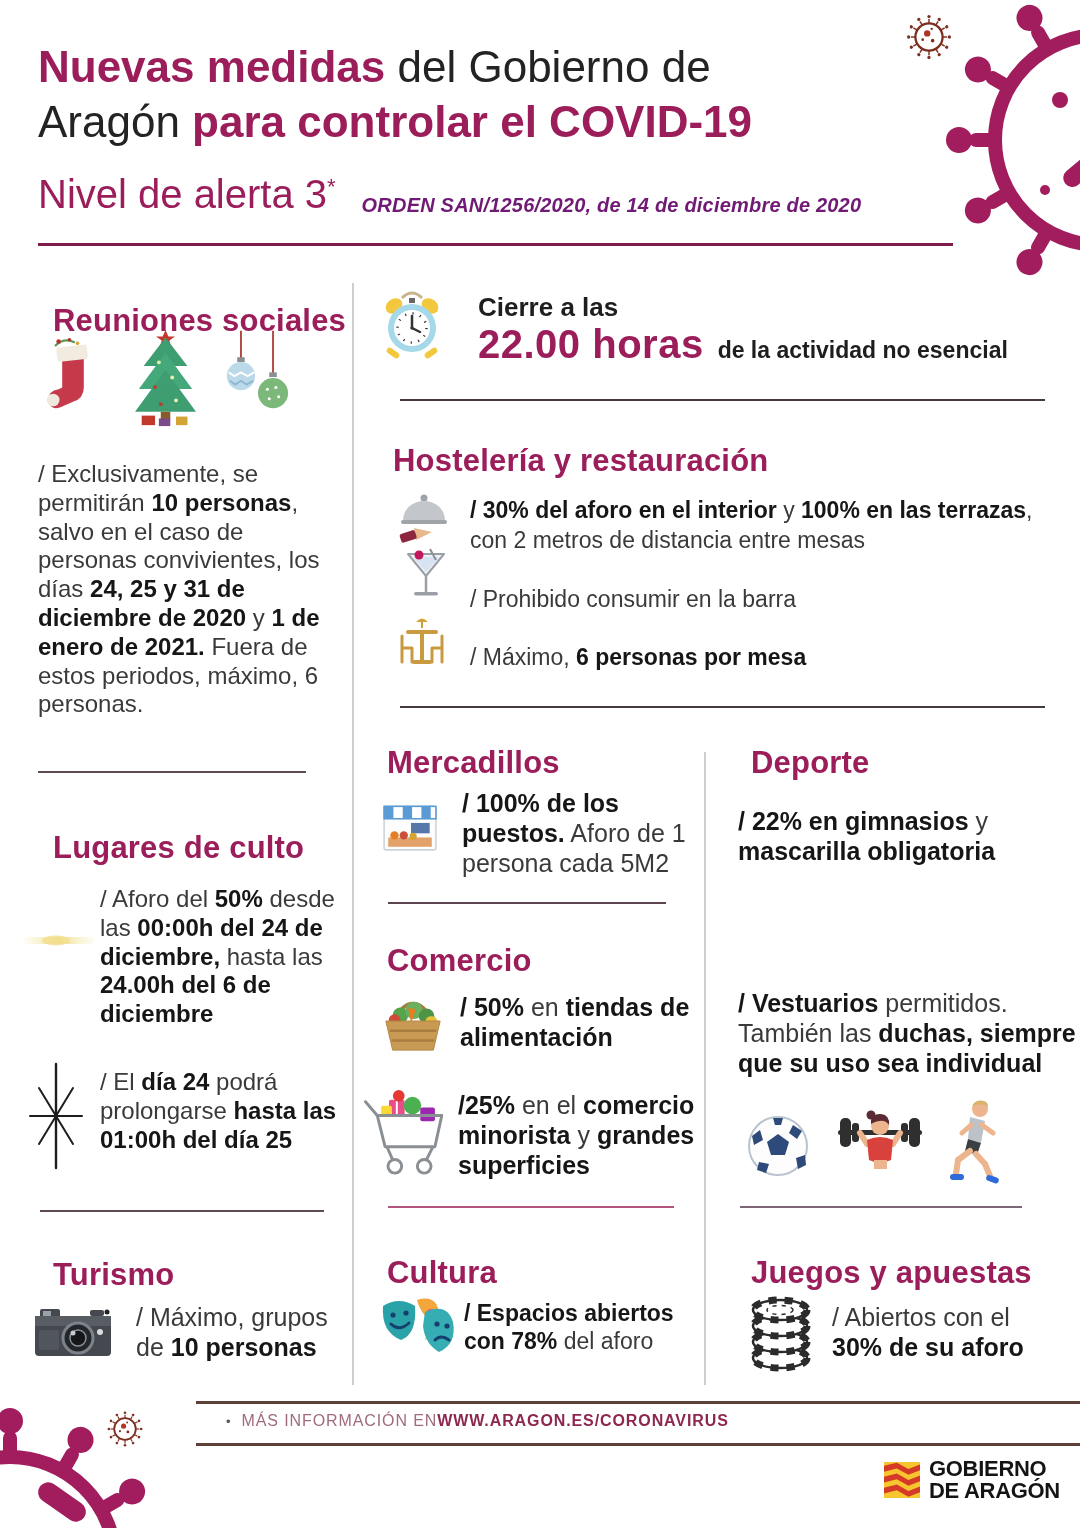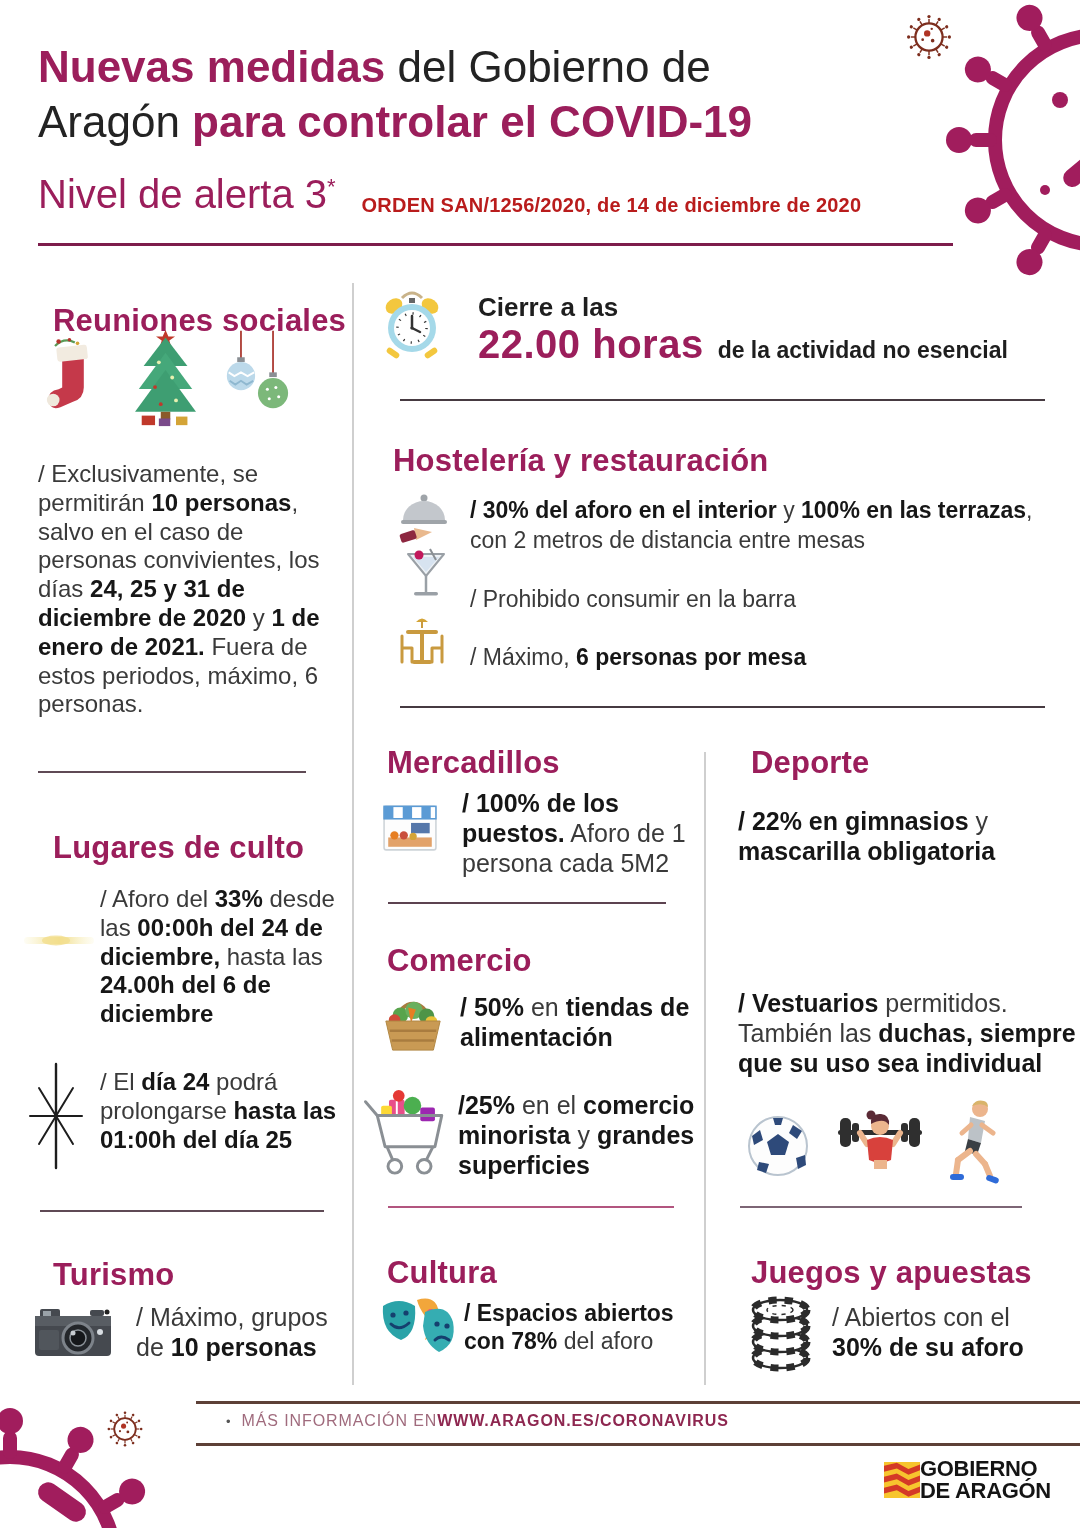--- a/index.html
+++ b/index.html
@@ -5,35 +5,35 @@
   html,body{margin:0;padding:0;background:#e9e9e9;}
   .page{position:relative;width:1080px;height:1528px;background:#ffffff;overflow:hidden;
         font-family:"Liberation Sans","DejaVu Sans",sans-serif;margin:0 auto;}
   .abs{position:absolute;}
   .title{position:absolute;font-size:44px;line-height:1.24;}
   .title .accent{color:var(--accent,#9b1e5b);font-weight:800;}
   .title .dark{color:#232323;font-weight:500;}
   .alert-row{position:absolute;display:flex;align-items:flex-end;gap:26px;}
   .alert{font-size:40px;color:var(--accent,#9b1e5b);font-weight:400;}
   .alert sup{font-size:22px;}
-  .order{font-size:20px;font-weight:700;color:#b91c1c;letter-spacing:.2px;}
+  .order{font-size:20px;font-style:italic;font-weight:700;color:#701a75;letter-spacing:.2px;}
   .sec{position:absolute;font-weight:800;color:var(--accent,#9b1e5b);font-size:31px;letter-spacing:.2px;margin:15px;}
   .txt{position:absolute;font-size:25px;line-height:1.2;color:var(--text,#3a3a3a);margin:0;}
   .txt .b{font-weight:700;color:var(--text-bold,#161616);}
   .ln{position:absolute;height:2px;background:#5f4a55;}
   .vln{position:absolute;width:2px;background:var(--divider,#cfcfcf);}
   .banner-label{position:absolute;font-size:26px;font-weight:700;color:#1e1e1e;}
   .banner-time-row{position:absolute;display:flex;align-items:baseline;gap:14px;}
   .banner-time{font-size:40px;font-weight:800;color:var(--accent,#9b1e5b);letter-spacing:.5px;}
   .banner-suffix{font-size:23px;font-weight:700;color:#1e1e1e;}
   .foot-info{position:absolute;display:flex;align-items:center;font-size:16px;letter-spacing:.9px;}
   .foot-info .dot{color:#555;margin-right:10px;font-size:13px;}
   .foot-info .fp{color:#a06b7d;font-weight:500;}
   .foot-info .fu{color:#8e2750;font-weight:800;}
-  .logo{position:absolute;display:flex;align-items:center;}
+  .logo{position:absolute;display:flex;align-items:center;gap:9px;}
   .logo-txt{font-weight:800;color:#141414;font-size:22px;line-height:1.02;letter-spacing:-.3px;}
 </style>
 </head>
 <body>
 
 <div class="page">
 
   <svg width="0" height="0" style="position:absolute" aria-hidden="true">
     <defs>
       <g id="virus-big">
@@ -230,21 +230,21 @@
     <defs>
         <linearGradient id="cometg" x1="0" y1="0" x2="1" y2="0">
       <stop offset="0" stop-color="#f7efb8" stop-opacity="0.15"></stop>
       <stop offset="0.5" stop-color="#efd87a" stop-opacity="0.9"></stop>
       <stop offset="1" stop-color="#f7efb8" stop-opacity="0.15"></stop>
     </linearGradient>
       </defs>
     <rect x="0" y="9" width="70" height="7" rx="3.5" fill="url(#cometg)"></rect>
     <ellipse cx="32" cy="12.5" rx="14" ry="5" fill="#f2df8e" opacity="0.8"></ellipse>
   </svg>
-  <p class="txt" style="left:100px;top:885px;width:256px;font-size:24px"><span>/ Aforo del </span><span class="b">33%</span><span>  desde las </span><span class="b">00:00h del 24 de diciembre,</span><span> hasta las </span><span class="b">24.00h del 6 de diciembre</span></p>
+  <p class="txt" style="left:100px;top:885px;width:256px;font-size:24px"><span>/ Aforo del </span><span class="b">50%</span><span>  desde las </span><span class="b">00:00h del 24 de diciembre,</span><span> hasta las </span><span class="b">24.00h del 6 de diciembre</span></p>
 
   <svg class="abs" style="left:28px;top:1062px" width="56" height="108" viewBox="0 0 56 108">
     <g stroke="#1d1d1d" stroke-linecap="round">
       <line x1="28" y1="2" x2="28" y2="106" stroke-width="2.4"></line>
       <line x1="2" y1="54" x2="54" y2="54" stroke-width="2"></line>
       <line x1="11" y1="26" x2="45" y2="82" stroke-width="2"></line>
       <line x1="45" y1="26" x2="11" y2="82" stroke-width="2"></line>
     </g>
   </svg>
   <p class="txt" style="left:100px;top:1068px;width:248px;font-size:24px"><span>/ El </span><span class="b">día 24</span><span> podrá prolongarse </span><span class="b">hasta las 01:00h del día 25</span></p>

